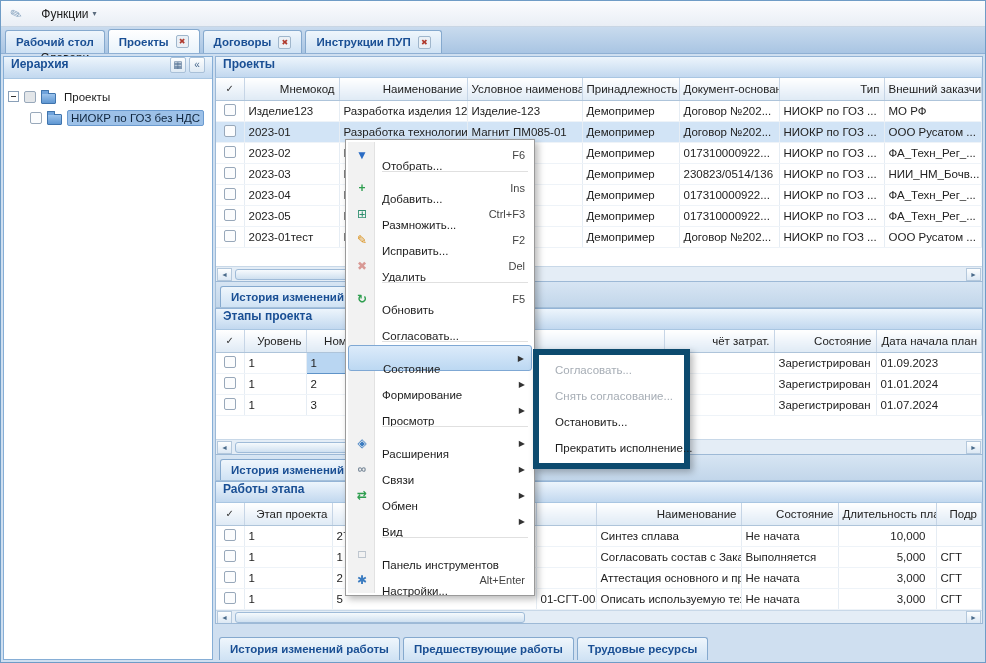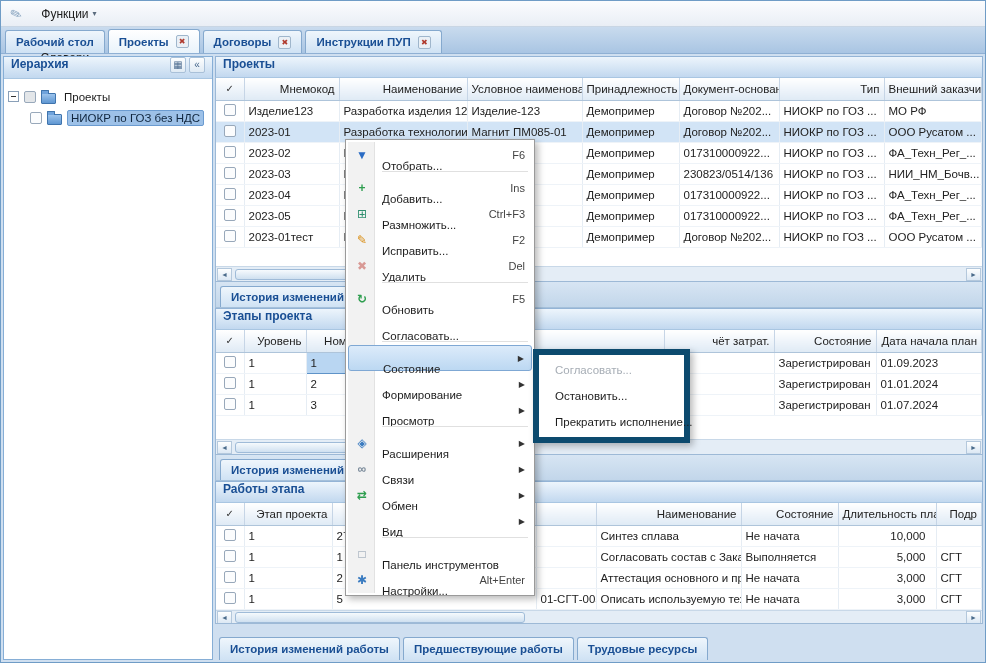--- a/index.html
+++ b/index.html
@@ -537,20 +537,23 @@
       <span class="ic ic-settings">✱</span>
       <span class="lbl">Настройки...</span>
       <span class="sc">Alt+Enter</span>
     </div>
   </div>
 
   <div class="sub-menu">
     <div class="si dis">
       <span>Согласовать...</span>
     </div>
+    <div class="si dis">
+      <span>Снять согласование...</span>
+    </div>
     <div class="si">
       <span>Остановить...</span>
     </div>
     <div class="si">
       <span>Прекратить исполнение...</span>
     </div>
   </div>
 
 </div>
 

